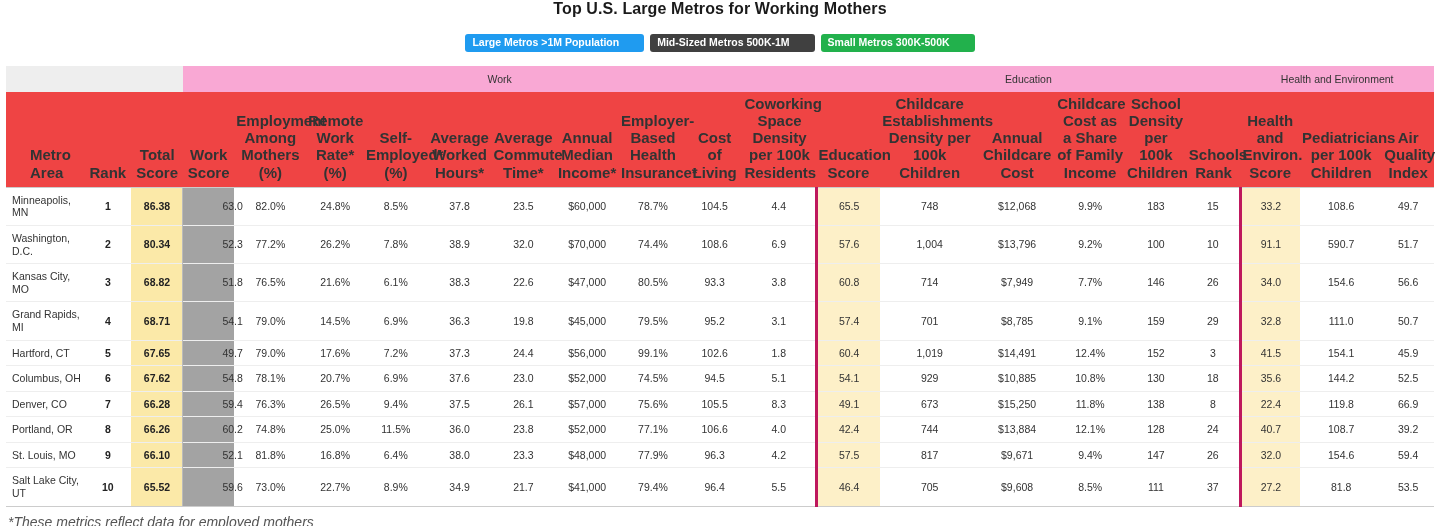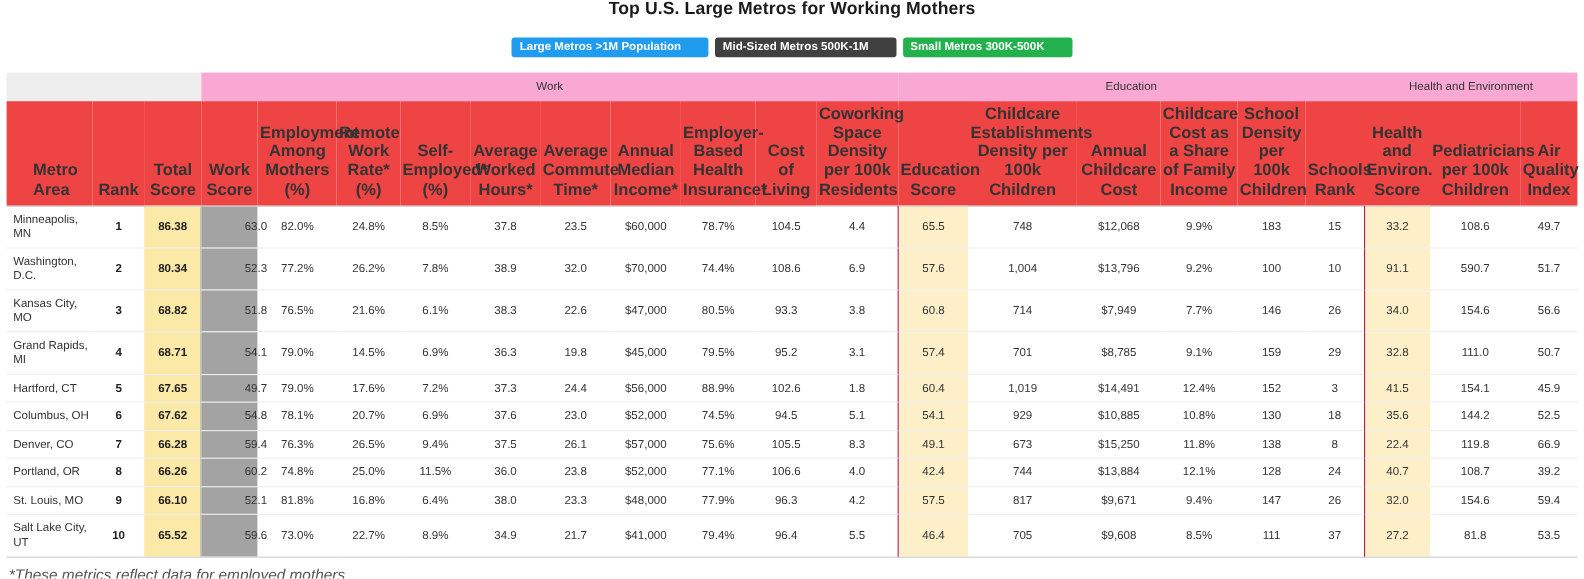--- a/index.html
+++ b/index.html
@@ -116,21 +116,21 @@
     background: #fdf0c8;
     margin-top: 16px;
   }
   tbody td.health-score {
     background: #fdf0c8;
   }
   .sep-left {
     border-left: 1px solid #bbbbbb;
   }
   .sep-right {
-    border-right: 1px solid #be185d;
+    border-right: 3px solid #be185d;
   }
   tbody tr:last-child td {
     border-bottom: 1px solid #cccccc;
   }
   .footnote {
     font-size: 14px;
     font-style: italic;
     color: #555555;
     padding: 7px 0 0 8px;
   }
@@ -334,21 +334,21 @@
             <td class="metro">Hartford, CT</td>
             <td class="rank">5</td>
             <td class="total">67.65</td>
             <td class="work-score sep-left">49.7</td>
             <td>79.0%</td>
             <td>17.6%</td>
             <td>7.2%</td>
             <td>37.3</td>
             <td>24.4</td>
             <td>$56,000</td>
-            <td>88.9%</td>
+            <td>99.1%</td>
             <td>102.6</td>
             <td class="work-cell sep-right">1.8</td>
             <td class="edu-score">60.4</td>
             <td>1,019</td>
             <td>$14,491</td>
             <td>12.4%</td>
             <td>152</td>
             <td class="sep-right">3</td>
             <td class="health-score">41.5</td>
             <td>154.1</td>

